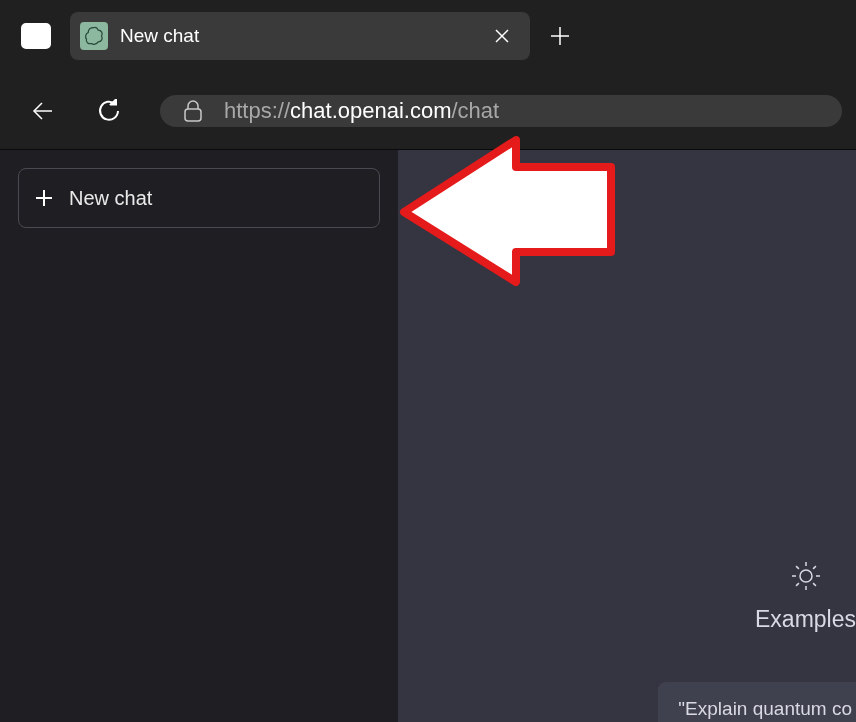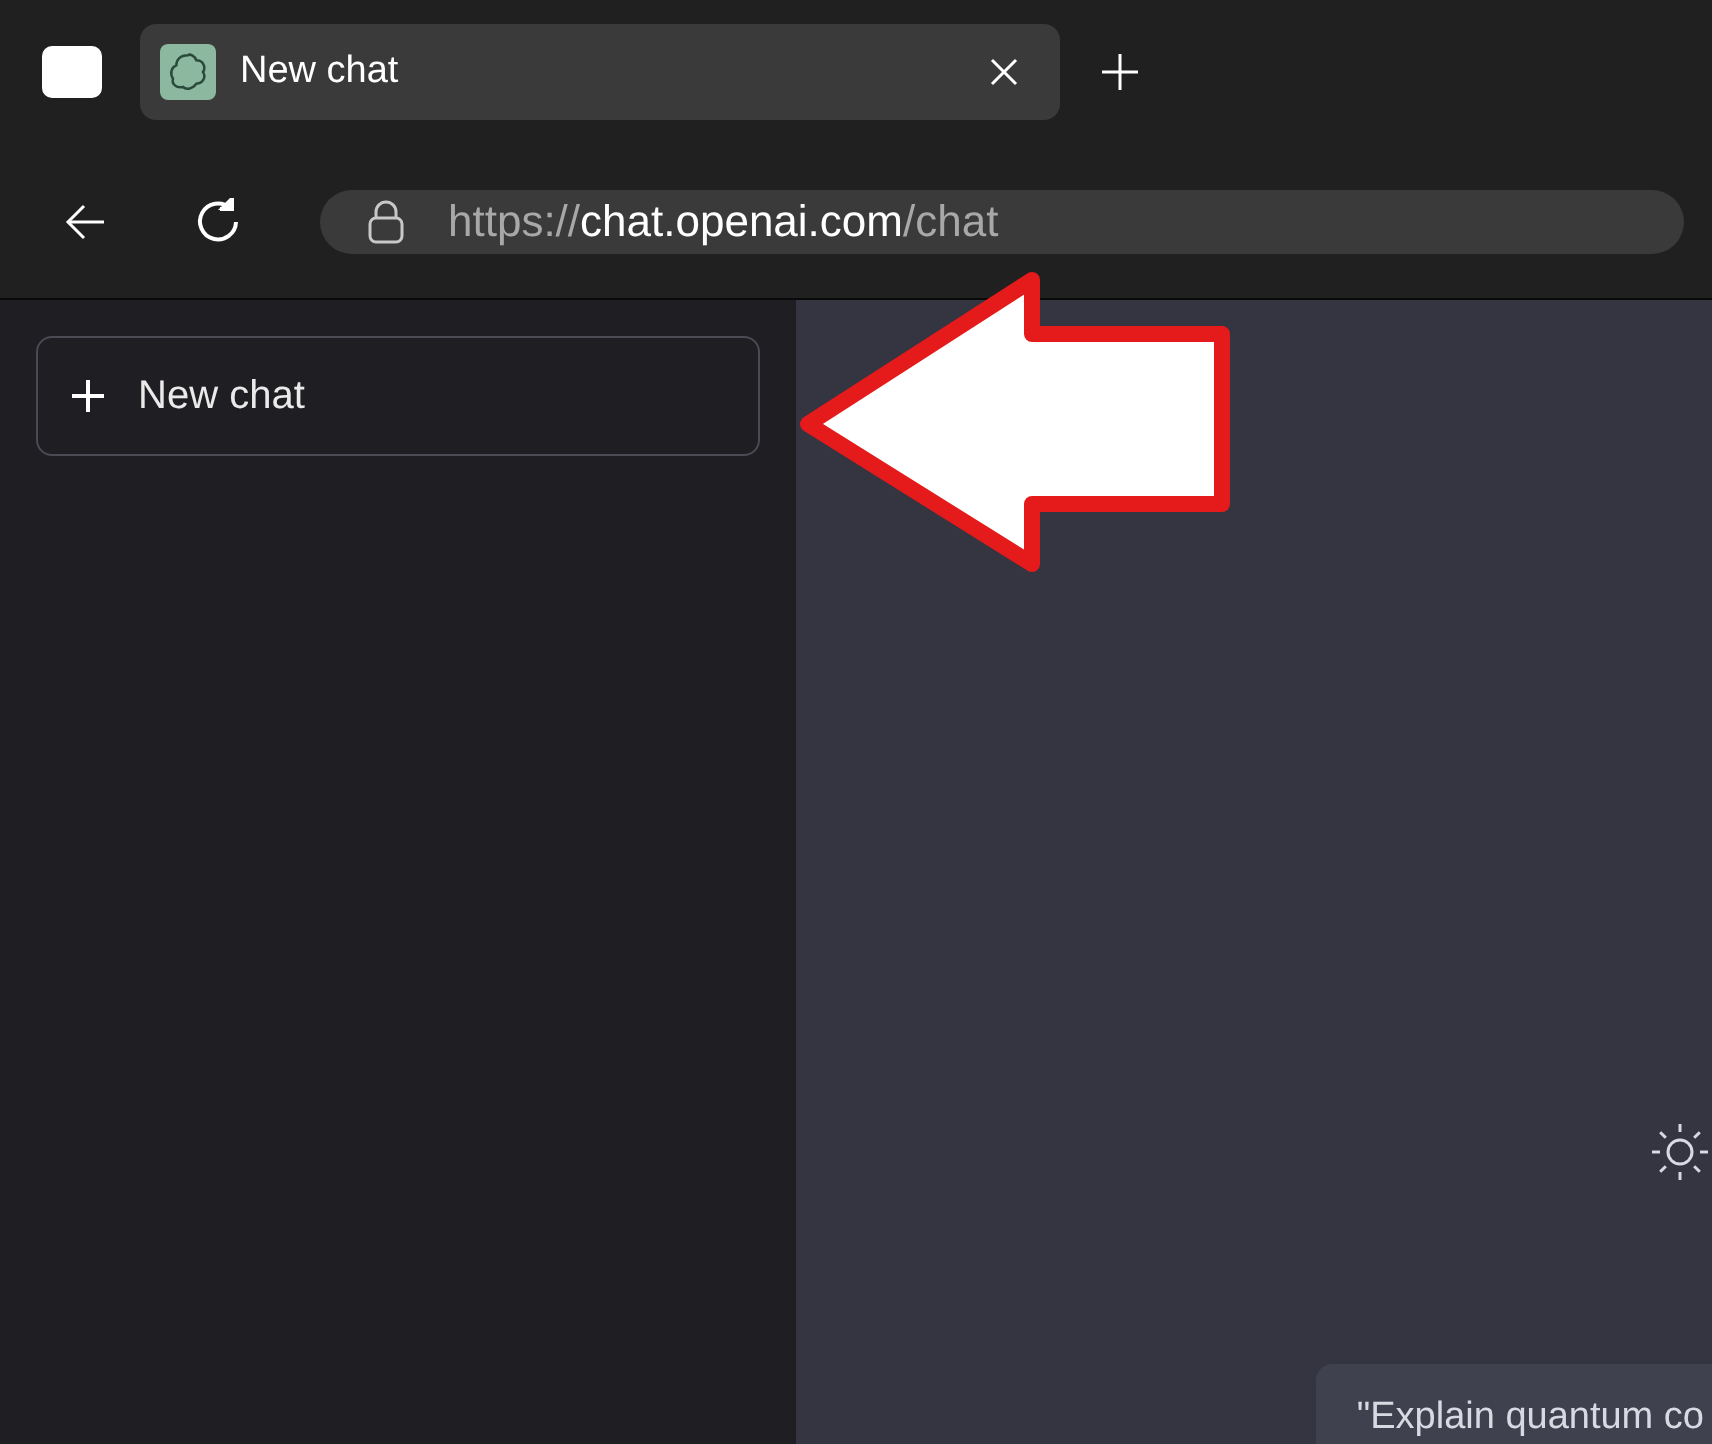--- a/index.html
+++ b/index.html
@@ -335,20 +335,21 @@
         <circle cx="16" cy="16" r="6"></circle>
         <line x1="16" y1="2" x2="16" y2="6"></line>
         <line x1="16" y1="26" x2="16" y2="30"></line>
         <line x1="2" y1="16" x2="6" y2="16"></line>
         <line x1="26" y1="16" x2="30" y2="16"></line>
         <line x1="6.1" y1="6.1" x2="8.9" y2="8.9"></line>
         <line x1="23.1" y1="23.1" x2="25.9" y2="25.9"></line>
         <line x1="6.1" y1="25.9" x2="8.9" y2="23.1"></line>
         <line x1="23.1" y1="8.9" x2="25.9" y2="6.1"></line>
       </svg>
+      <div class="examples-title">Examples</div>
     </div>
     <div class="example-card">"Explain quantum co</div>
   </div>
 </div>
 
 <svg class="annotation-arrow" width="240" height="160">
   <path d="M 225 35 L 130 35 L 130 8 L 18 80 L 130 150 L 130 120 L 225 120 Z" fill="#ffffff" stroke="#e51a1a" stroke-width="8" stroke-linejoin="round"></path>
 </svg>
 
 </body></html>

